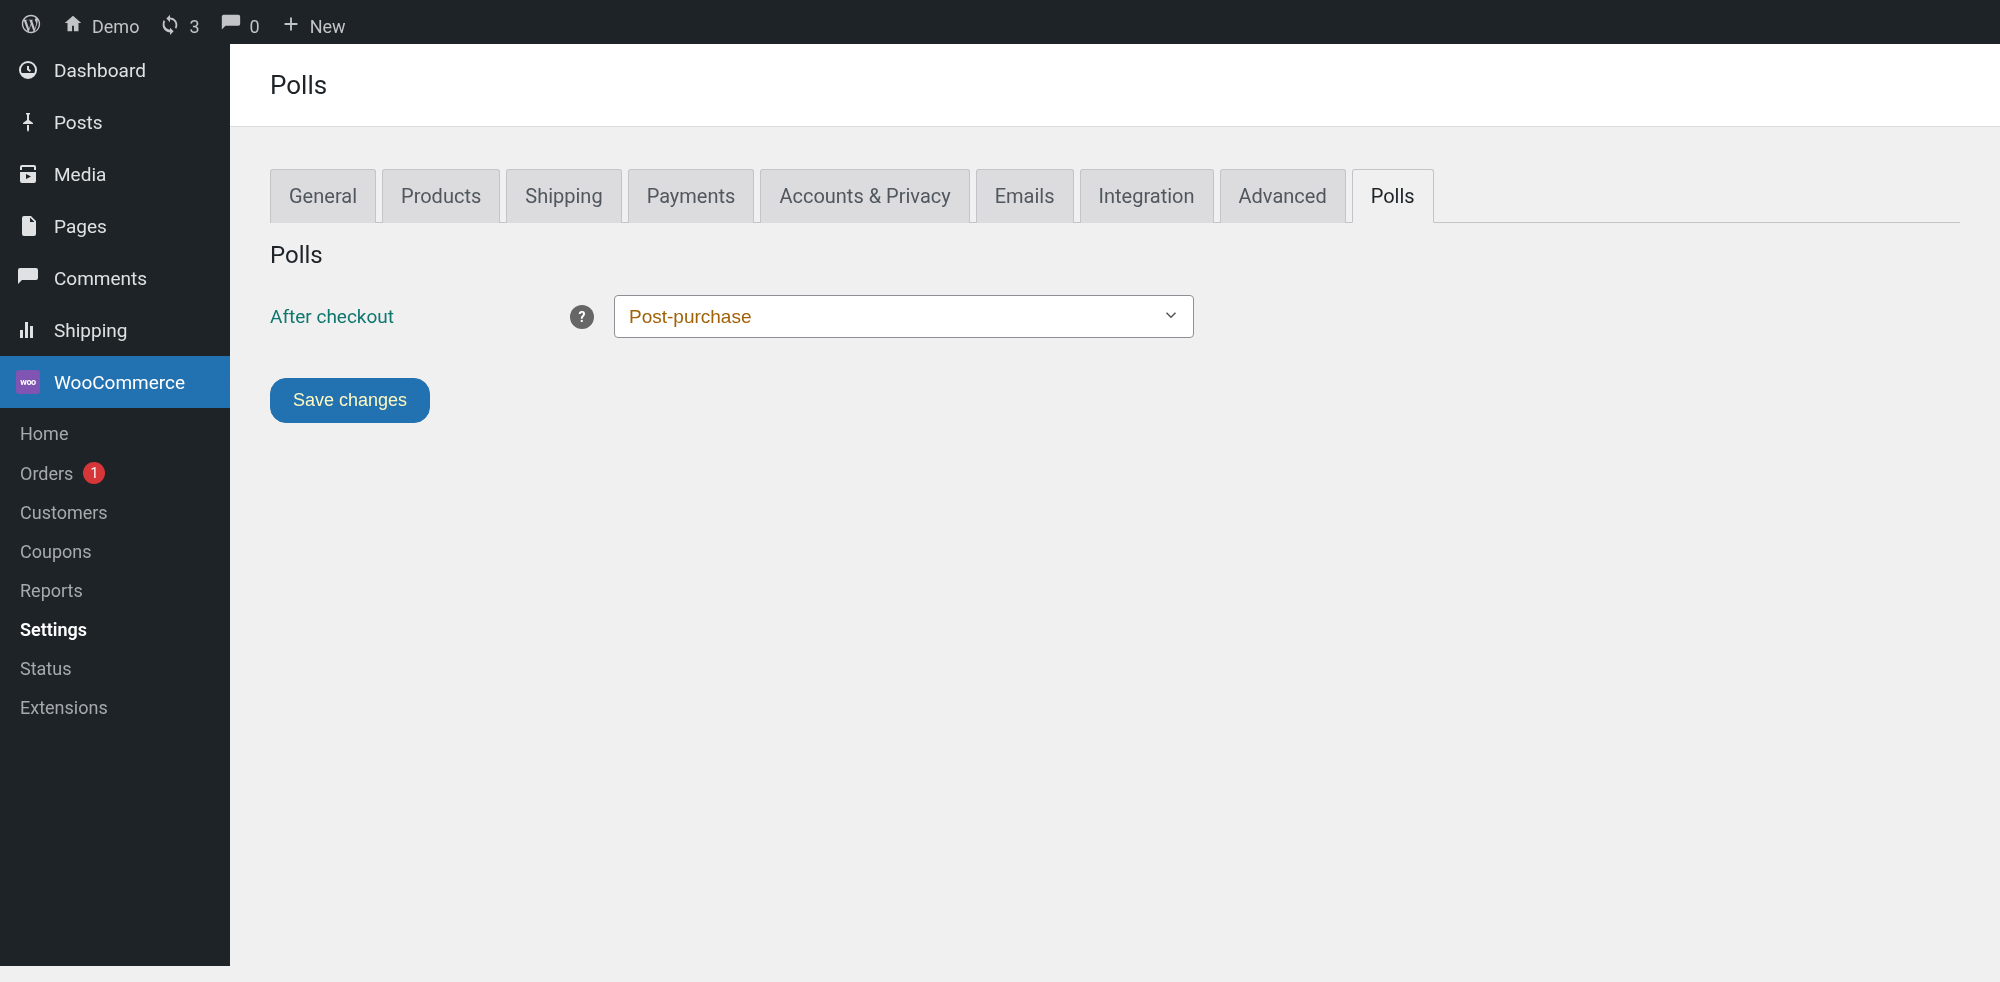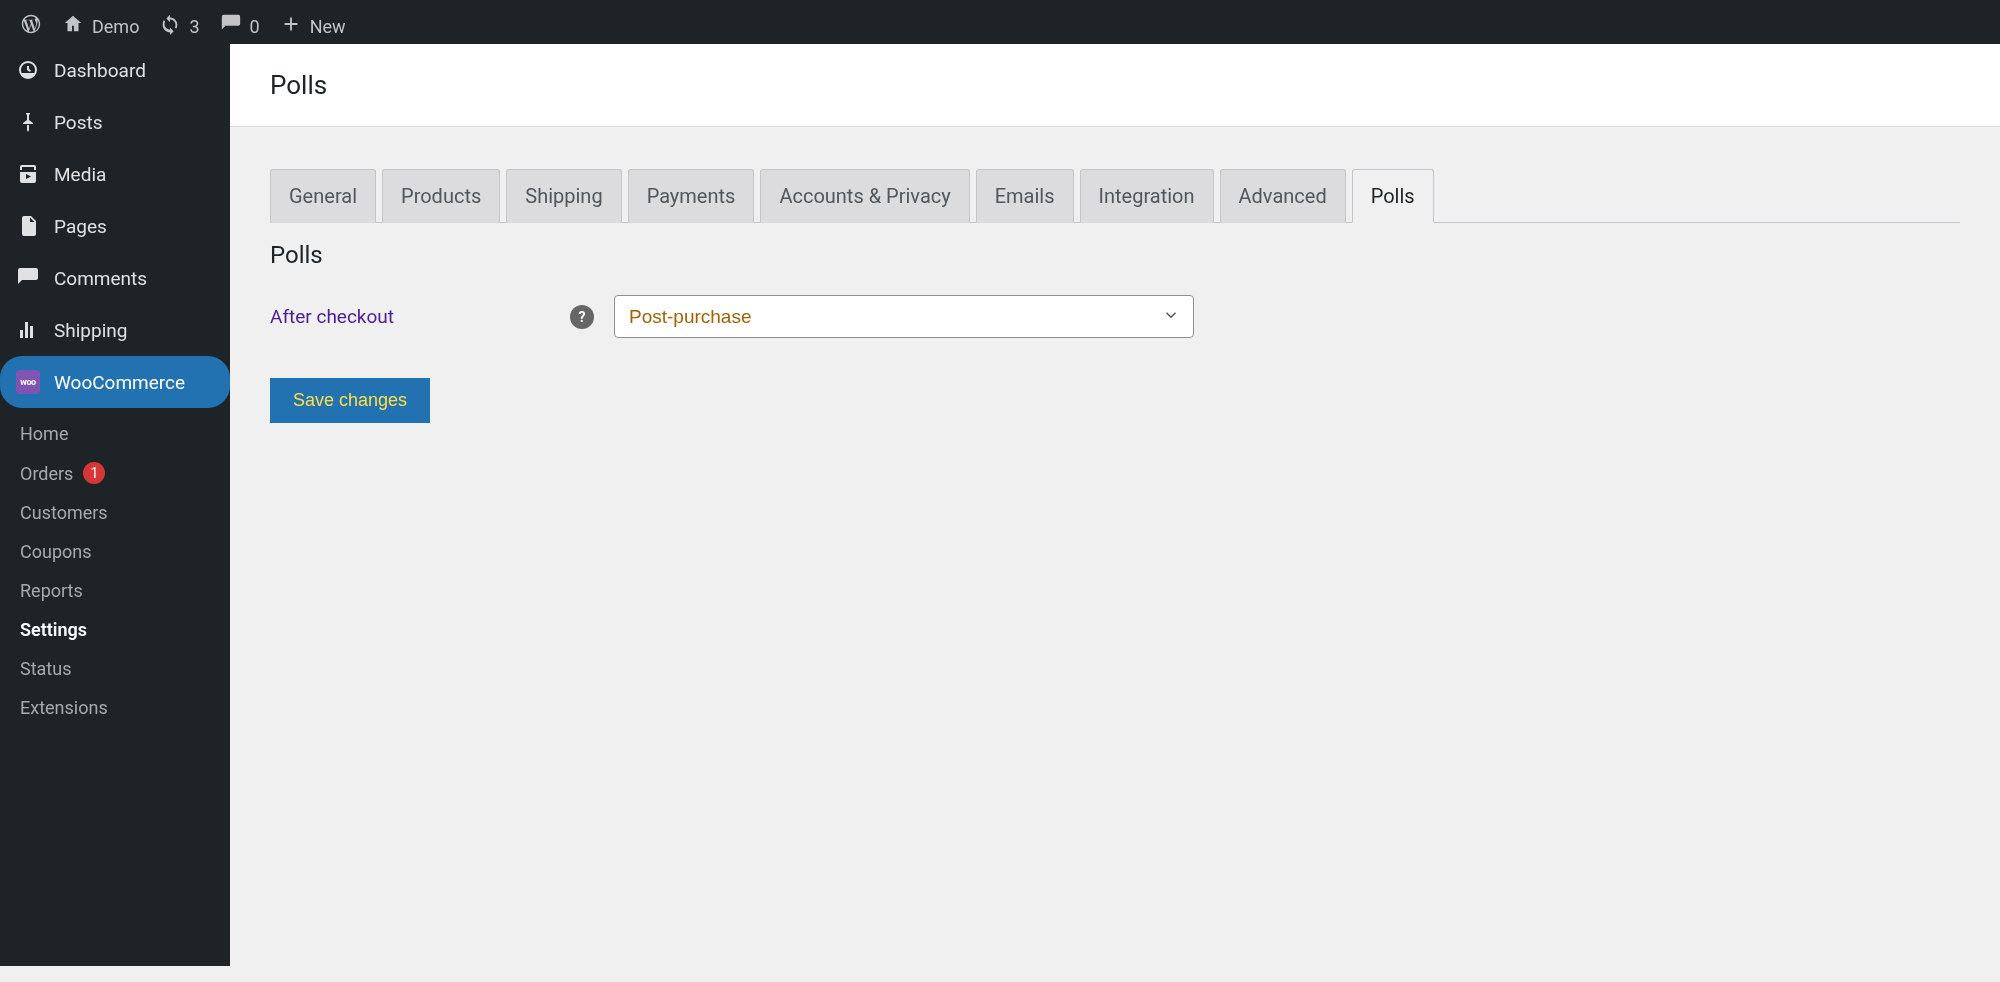--- a/index.html
+++ b/index.html
@@ -51,21 +51,20 @@
   font-size: 19px;
   color: #e0e1e2;
   cursor: pointer;
   position: relative;
 }
 .menu-item .micon { width: 24px; height: 24px; display:inline-flex; align-items:center; justify-content:center; }
 .menu-item svg { width: 24px; height: 24px; }
 .menu-item.current {
   background: #2271b1;
   color: #fff;
-  border-radius: 22px;
 }
 .menu-item.current::after {
   content: '';
   position: absolute;
   right: -12px;
   top: 50%;
   transform: translateY(-50%);
   border: 12px solid transparent;
   border-left-color: #2271b1;
 }
@@ -128,21 +127,21 @@
 }
 .nav-tab.active {
   background:#f0f0f1;
   color:#1d2327;
   border-bottom:1px solid #f0f0f1;
 }
 
 h2.section-title { font-size:24px; font-weight:400; margin-bottom:26px; }
 
 .form-row { display:flex; align-items:center; margin-bottom:40px; }
-.form-row .label { width:300px; font-size:19px; color:#4c1d95; }
+.form-row .label { width:300px; font-size:19px; color:#0f766e; }
 .form-row .help {
   width:24px; height:24px; border-radius:50%;
   background:#666; color:#fff; font-size:14px; font-weight:700;
   display:inline-flex; align-items:center; justify-content:center;
   margin-right:20px;
 }
 .select-wrap {
   position:relative;
   width:580px;
 }
@@ -151,22 +150,22 @@
   border:1px solid #8c8f94; border-radius:4px; background:#fff;
   appearance:none; cursor:pointer; color:#a16207;
 }
 .select-wrap .chev {
   position:absolute; right:14px; top:50%; transform:translateY(-50%);
   pointer-events:none;
 }
 .select-wrap .chev svg { width:18px; height:18px; }
 
 .button-primary {
-  background:#2271b1; color:#fde047; border:1px solid #2271b1;
-  padding:11px 22px; font-size:18px; border-radius:0; cursor:pointer;
+  background:#2271b1; color:#fef9c3; border:1px solid #2271b1;
+  padding:11px 22px; font-size:18px; border-radius:16px; cursor:pointer;
 }
 </style>
 </head>
 <body>
 
 <div class="adminbar">
   <div class="ab-item">
     <span>
       <svg viewBox="0 0 24 24" fill="currentColor">
           <path d="M12 2C6.49 2 2 6.49 2 12s4.49 10 10 10 10-4.49 10-10S17.51 2 12 2zM3.5 12c0-1.23.26-2.4.74-3.45l4.06 11.12C5.5 18.3 3.5 15.39 3.5 12zm8.5 8.5c-.83 0-1.64-.12-2.4-.35l2.55-7.41 2.61 7.16c.2.05.04.1.06.14-.89.3-1.83.46-2.82.46zm1.17-12.49c.51-.03.97-.08.97-.08.46-.05.4-.73-.05-.7 0 0-1.38.11-2.27.11-.83 0-2.24-.11-2.24-.11-.46-.02-.51.67-.05.7 0 0 .43.05.89.08l1.33 3.63-1.86 5.58-3.1-9.21c.51-.03.97-.08.97-.08.46-.05.4-.73-.05-.7 0 0-1.38.11-2.27.11l-.55-.01C6.45 4.98 9.05 3.5 12 3.5c2.2 0 4.2.84 5.7 2.22H17.6c-.83 0-1.42.72-1.42 1.5 0 .7.4 1.29.83 1.99.32.56.7 1.29.7 2.33 0 .72-.28 1.57-.64 2.74l-.84 2.8-3.06-9.07zm6.19-.3c.77 1.23 1.14 2.72 1.14 4.29 0 3.34-1.81 6.26-4.5 7.83l2.6-7.51c.49-1.21.64-2.18.64-3.05 0-.31-.02-.6-.06-.87l.18-.69z"></path>

